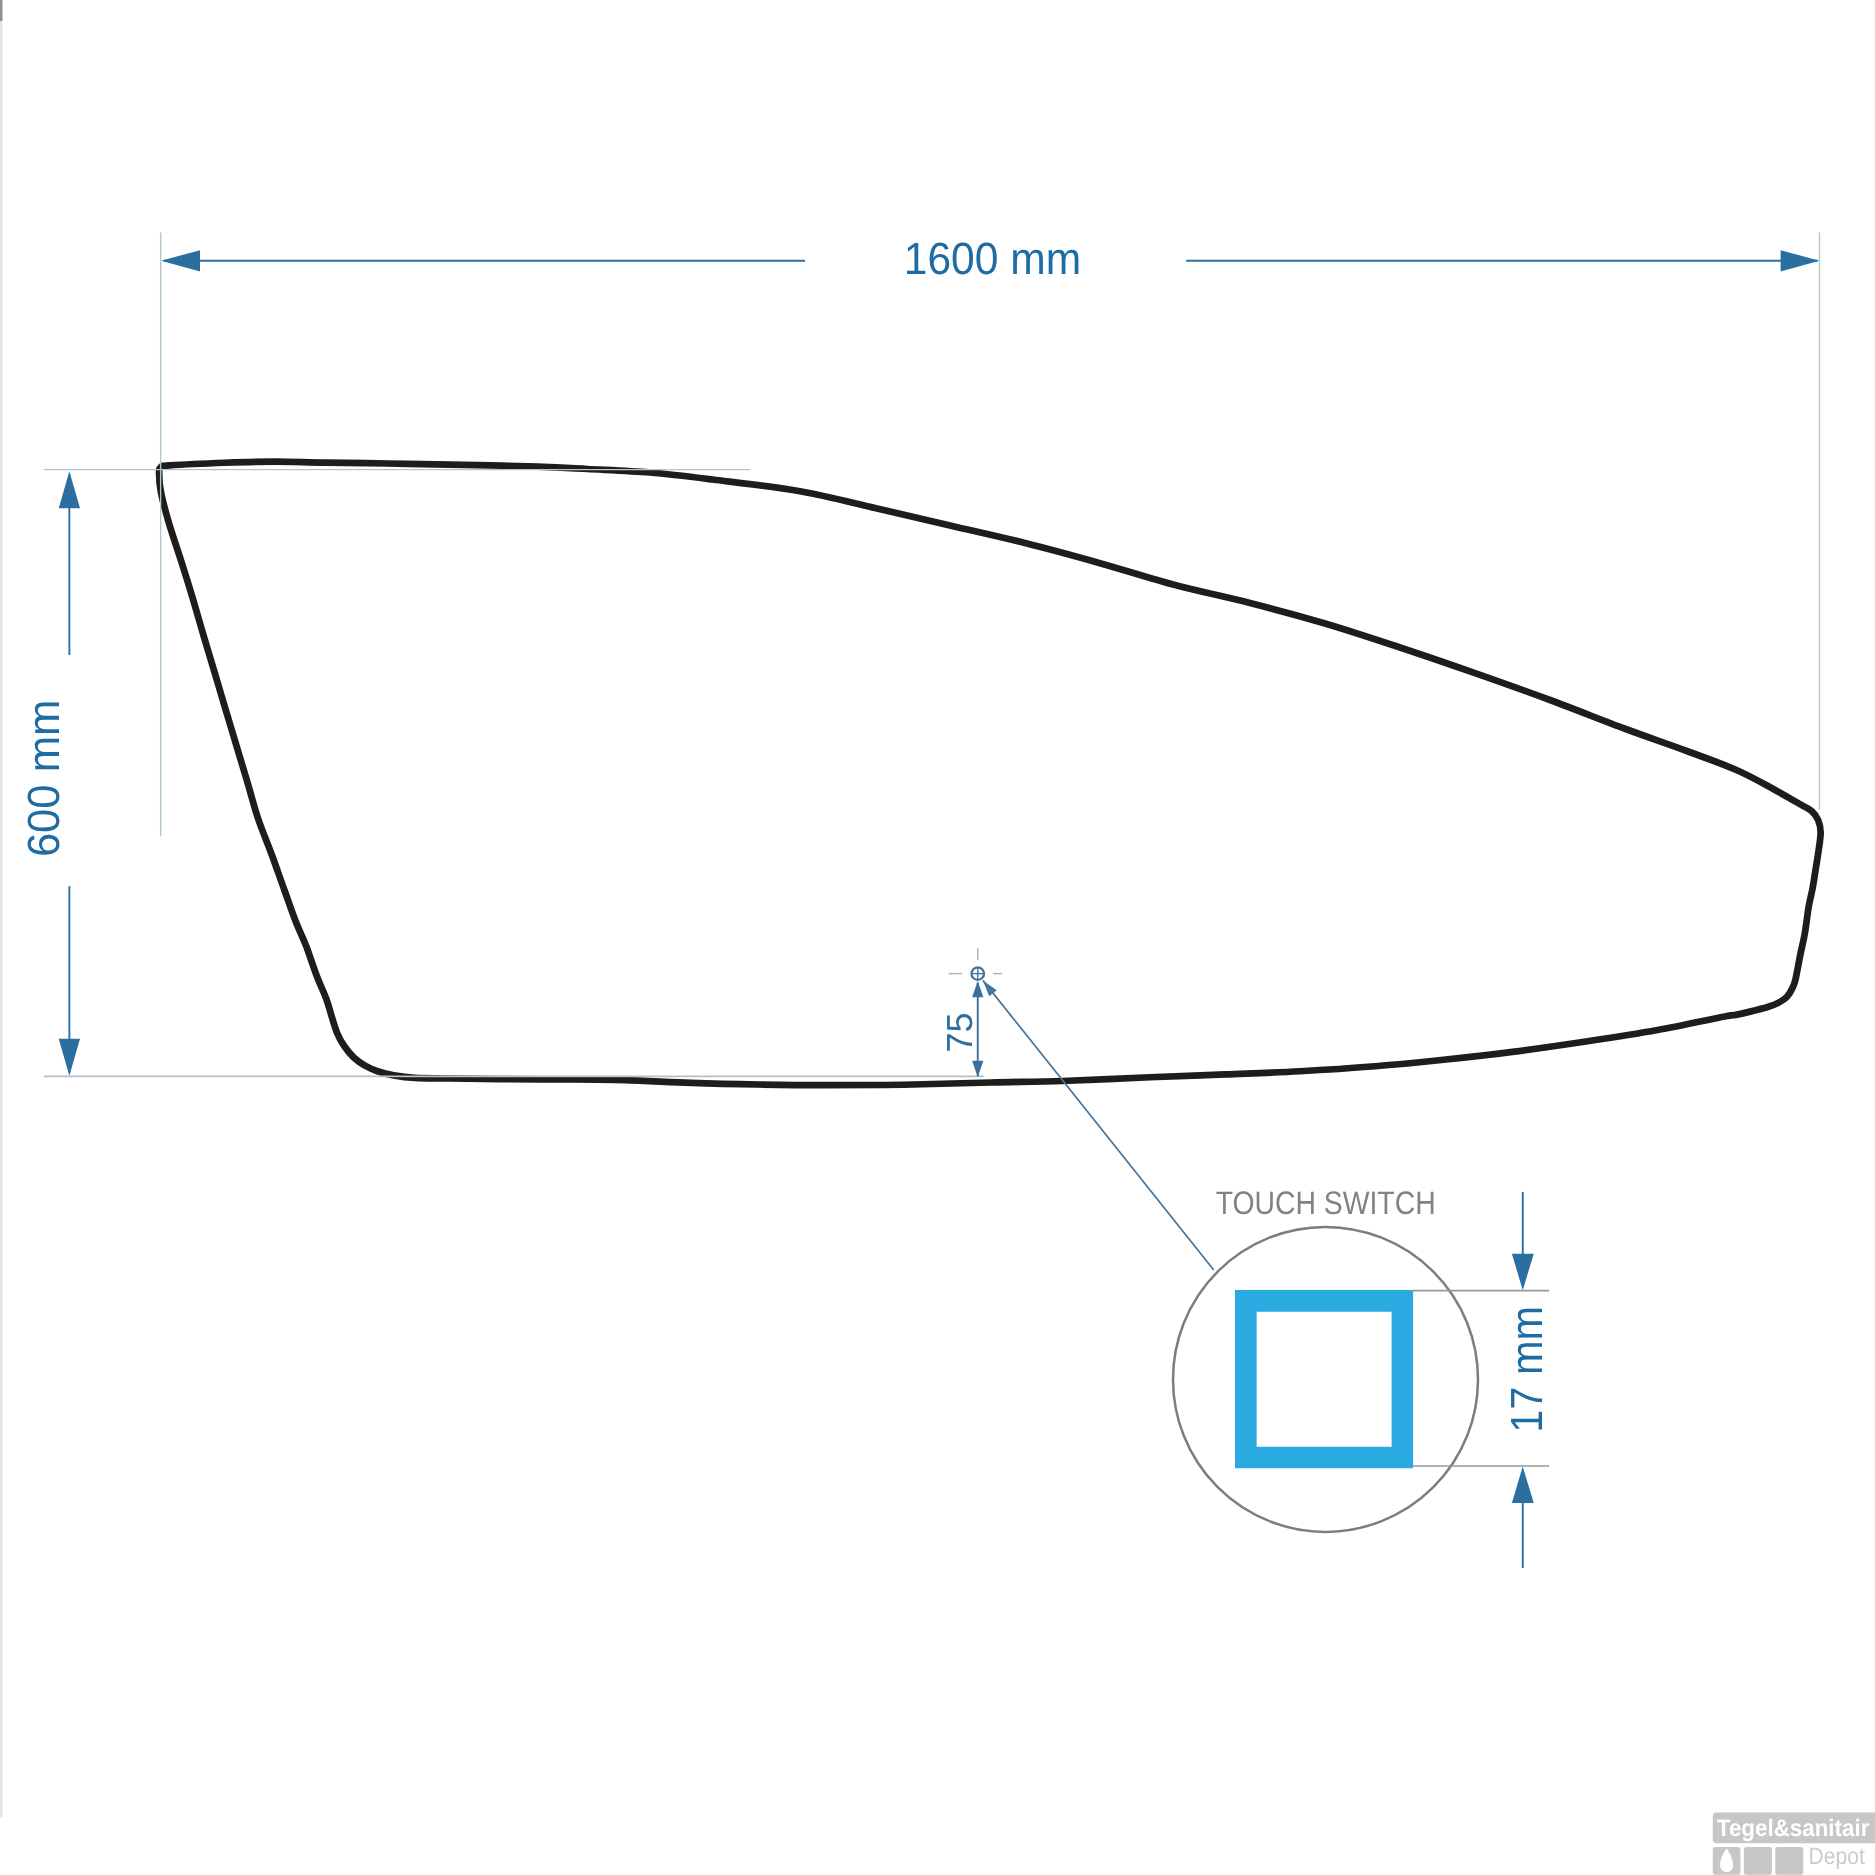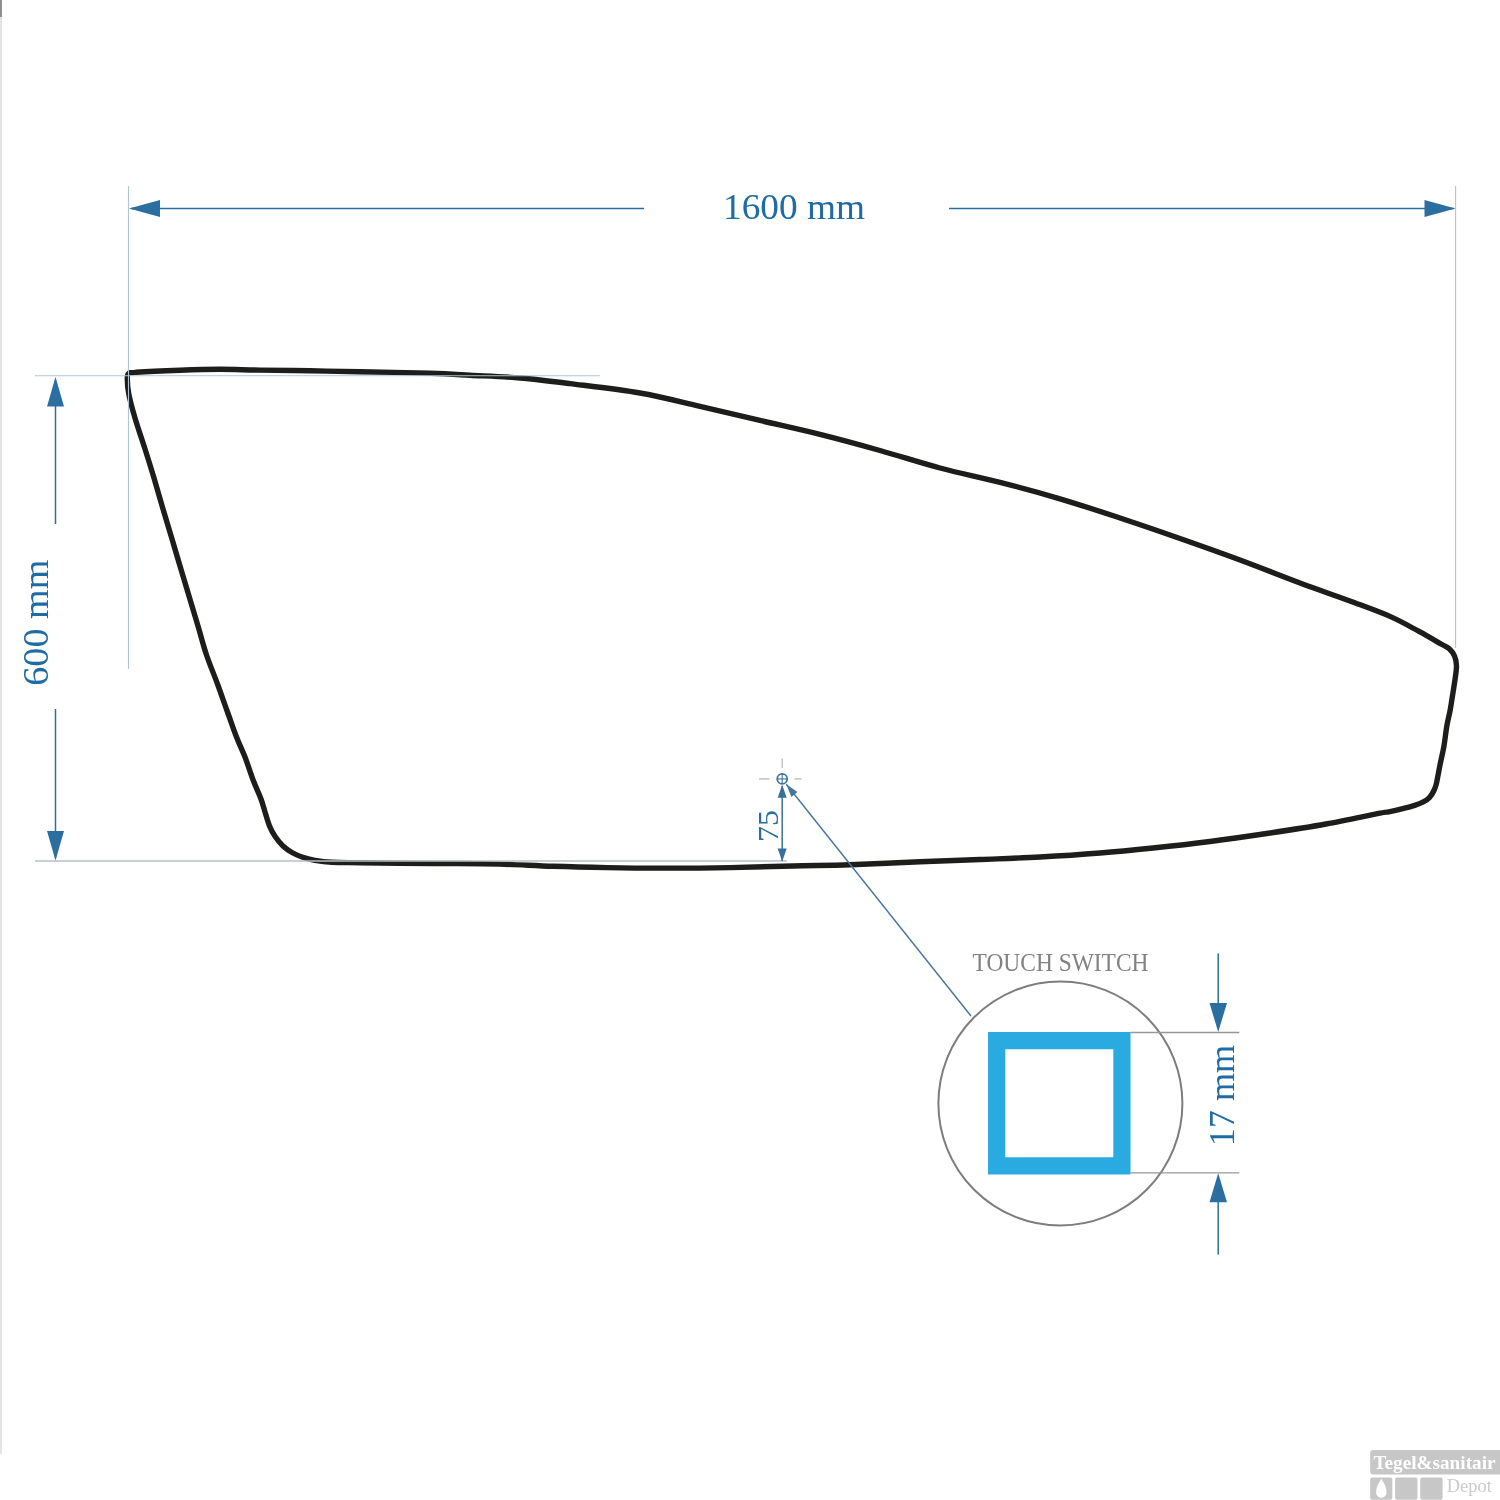--- a/index.html
+++ b/index.html
@@ -1,17 +1,17 @@
 <!DOCTYPE html>
 <html><head>
 <meta charset="utf-8">
 <style>
   html,body { margin:0; padding:0; background:#ffffff; }
   #page { position:relative; width:1500px; height:1500px; background:#ffffff;
-          font-family:Liberation Serif, serif; overflow:hidden; }
+          font-family:Liberation Sans, sans-serif; overflow:hidden; }
   svg { position:absolute; left:0; top:0; }
 </style>
 </head>
 <body>
 <div id="page">
 <svg width="1500" height="1500" viewBox="0 0 1500 1500">
 
   <line x1="1" y1="0" x2="1" y2="17" stroke="#8f8f8f" stroke-width="2"></line>
   <line x1="1" y1="17" x2="1" y2="1454" stroke="#dedede" stroke-width="1.6"></line>
 

